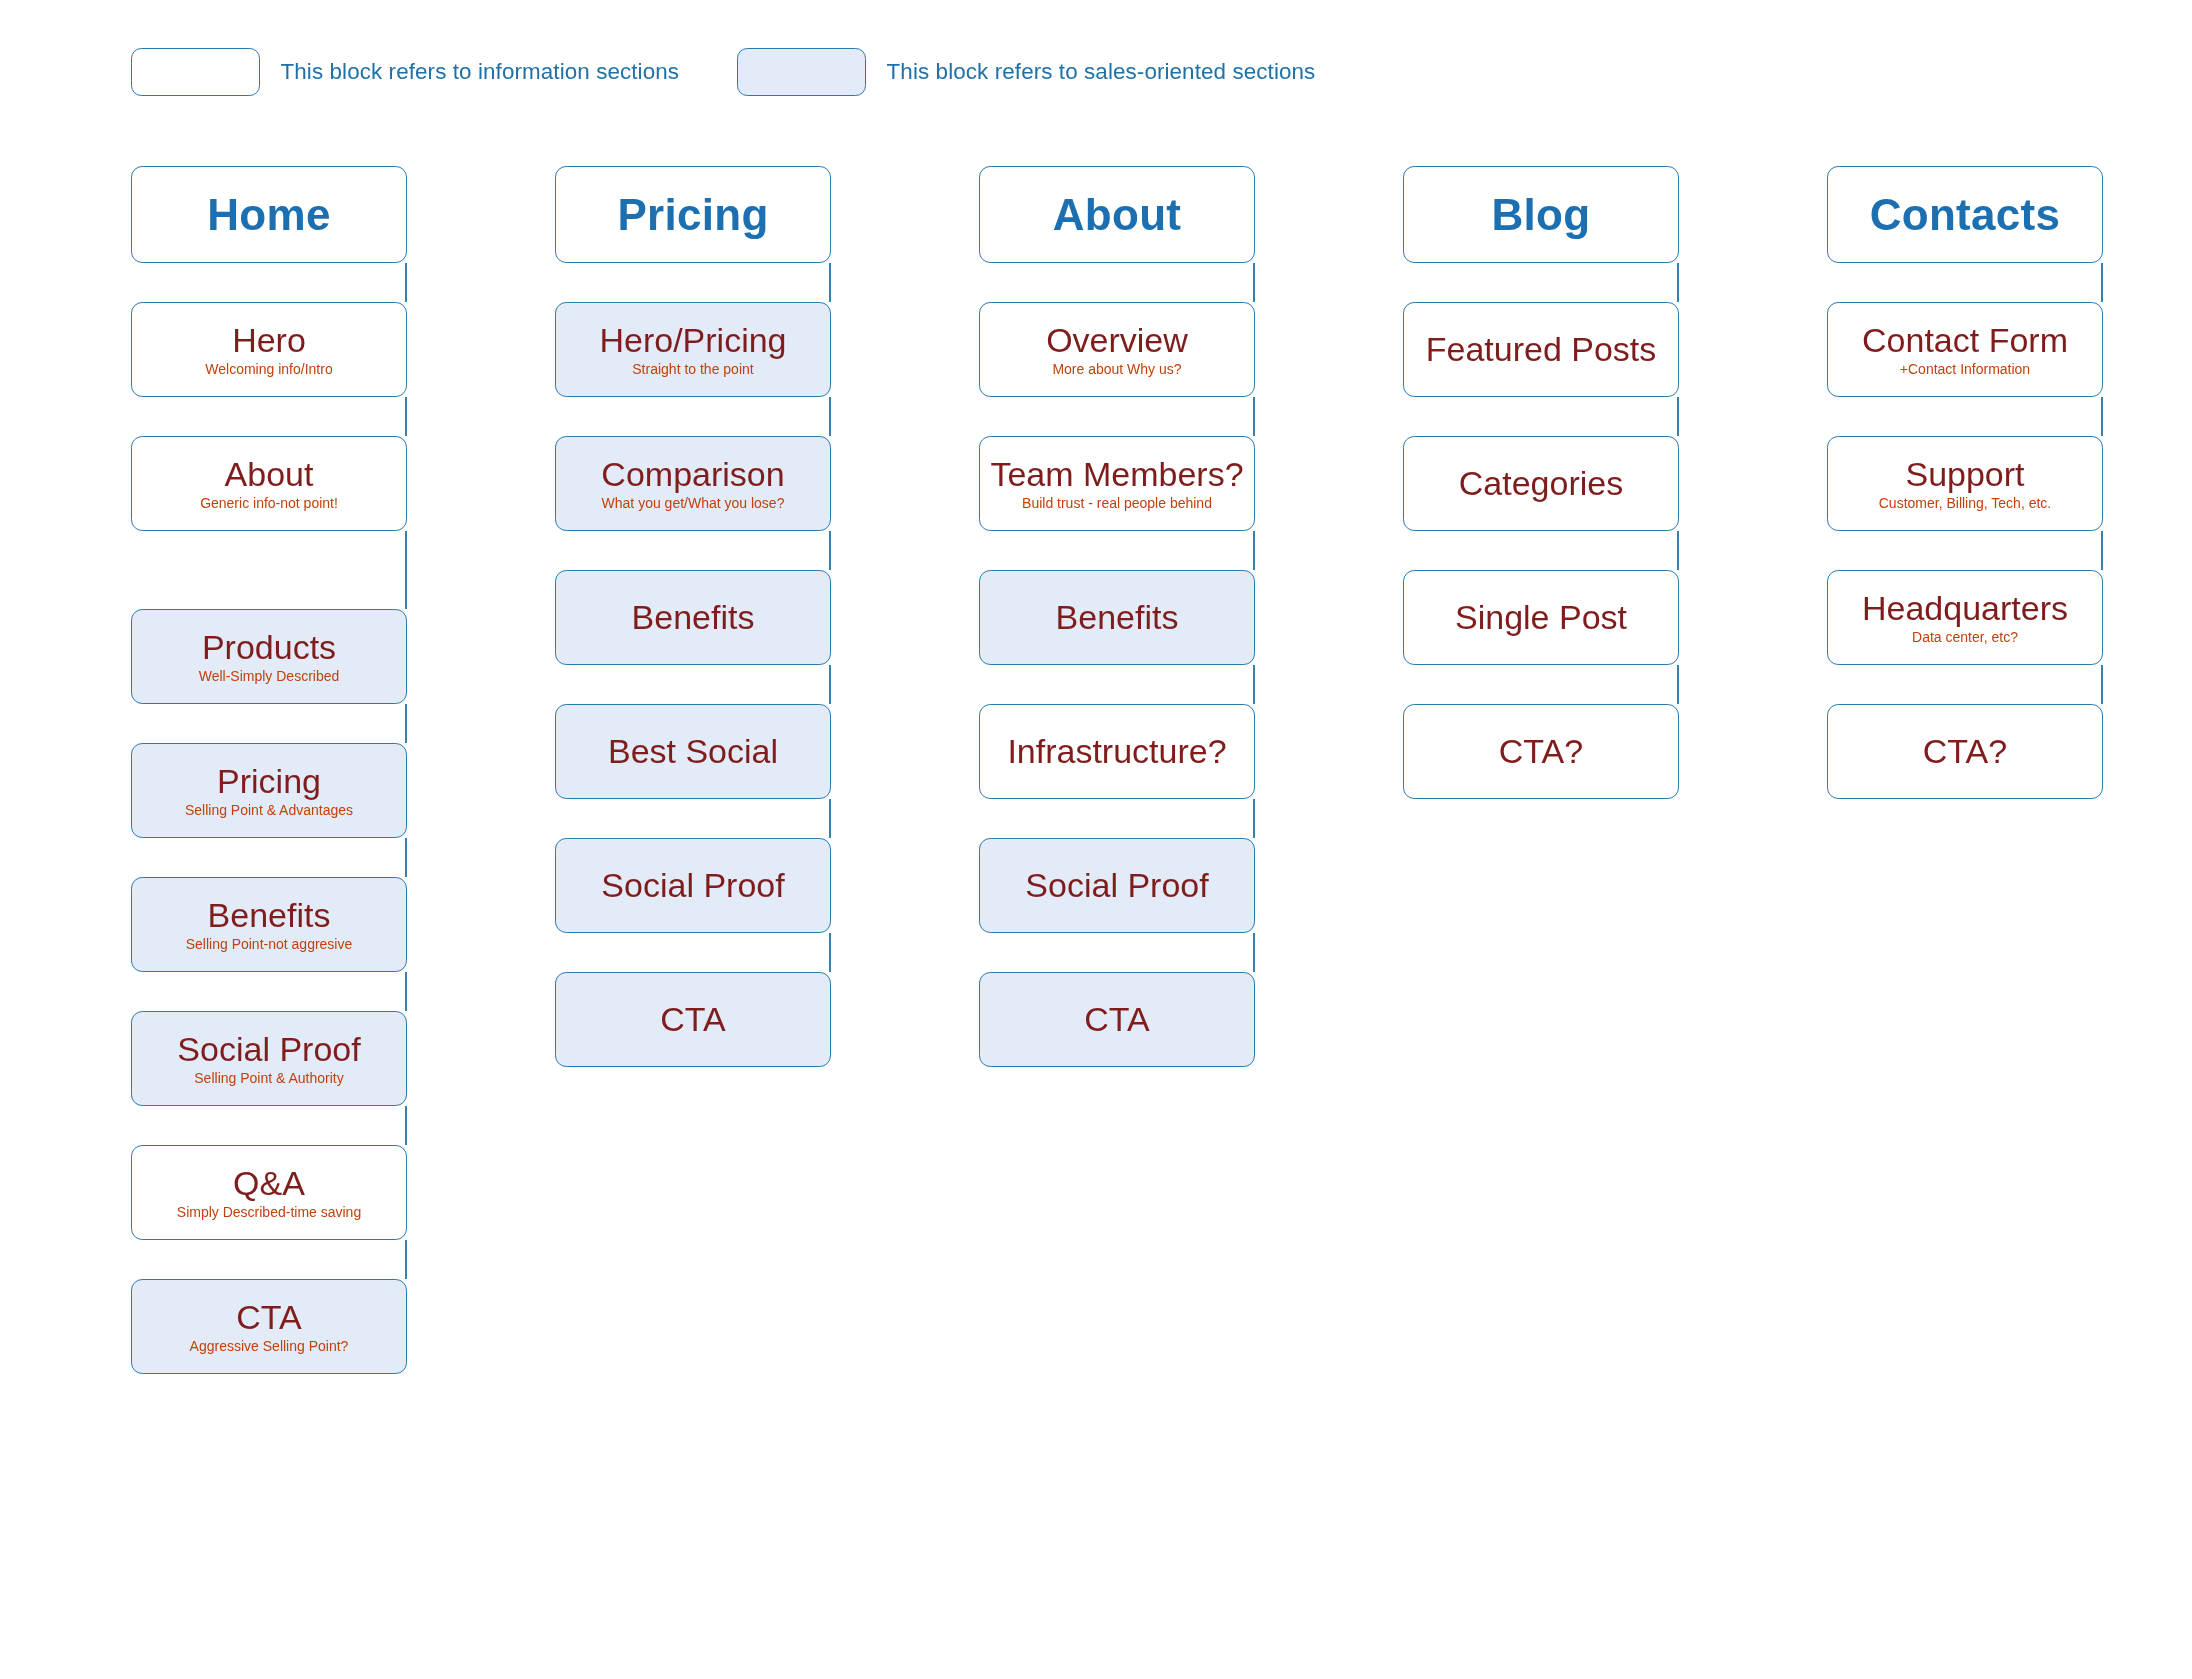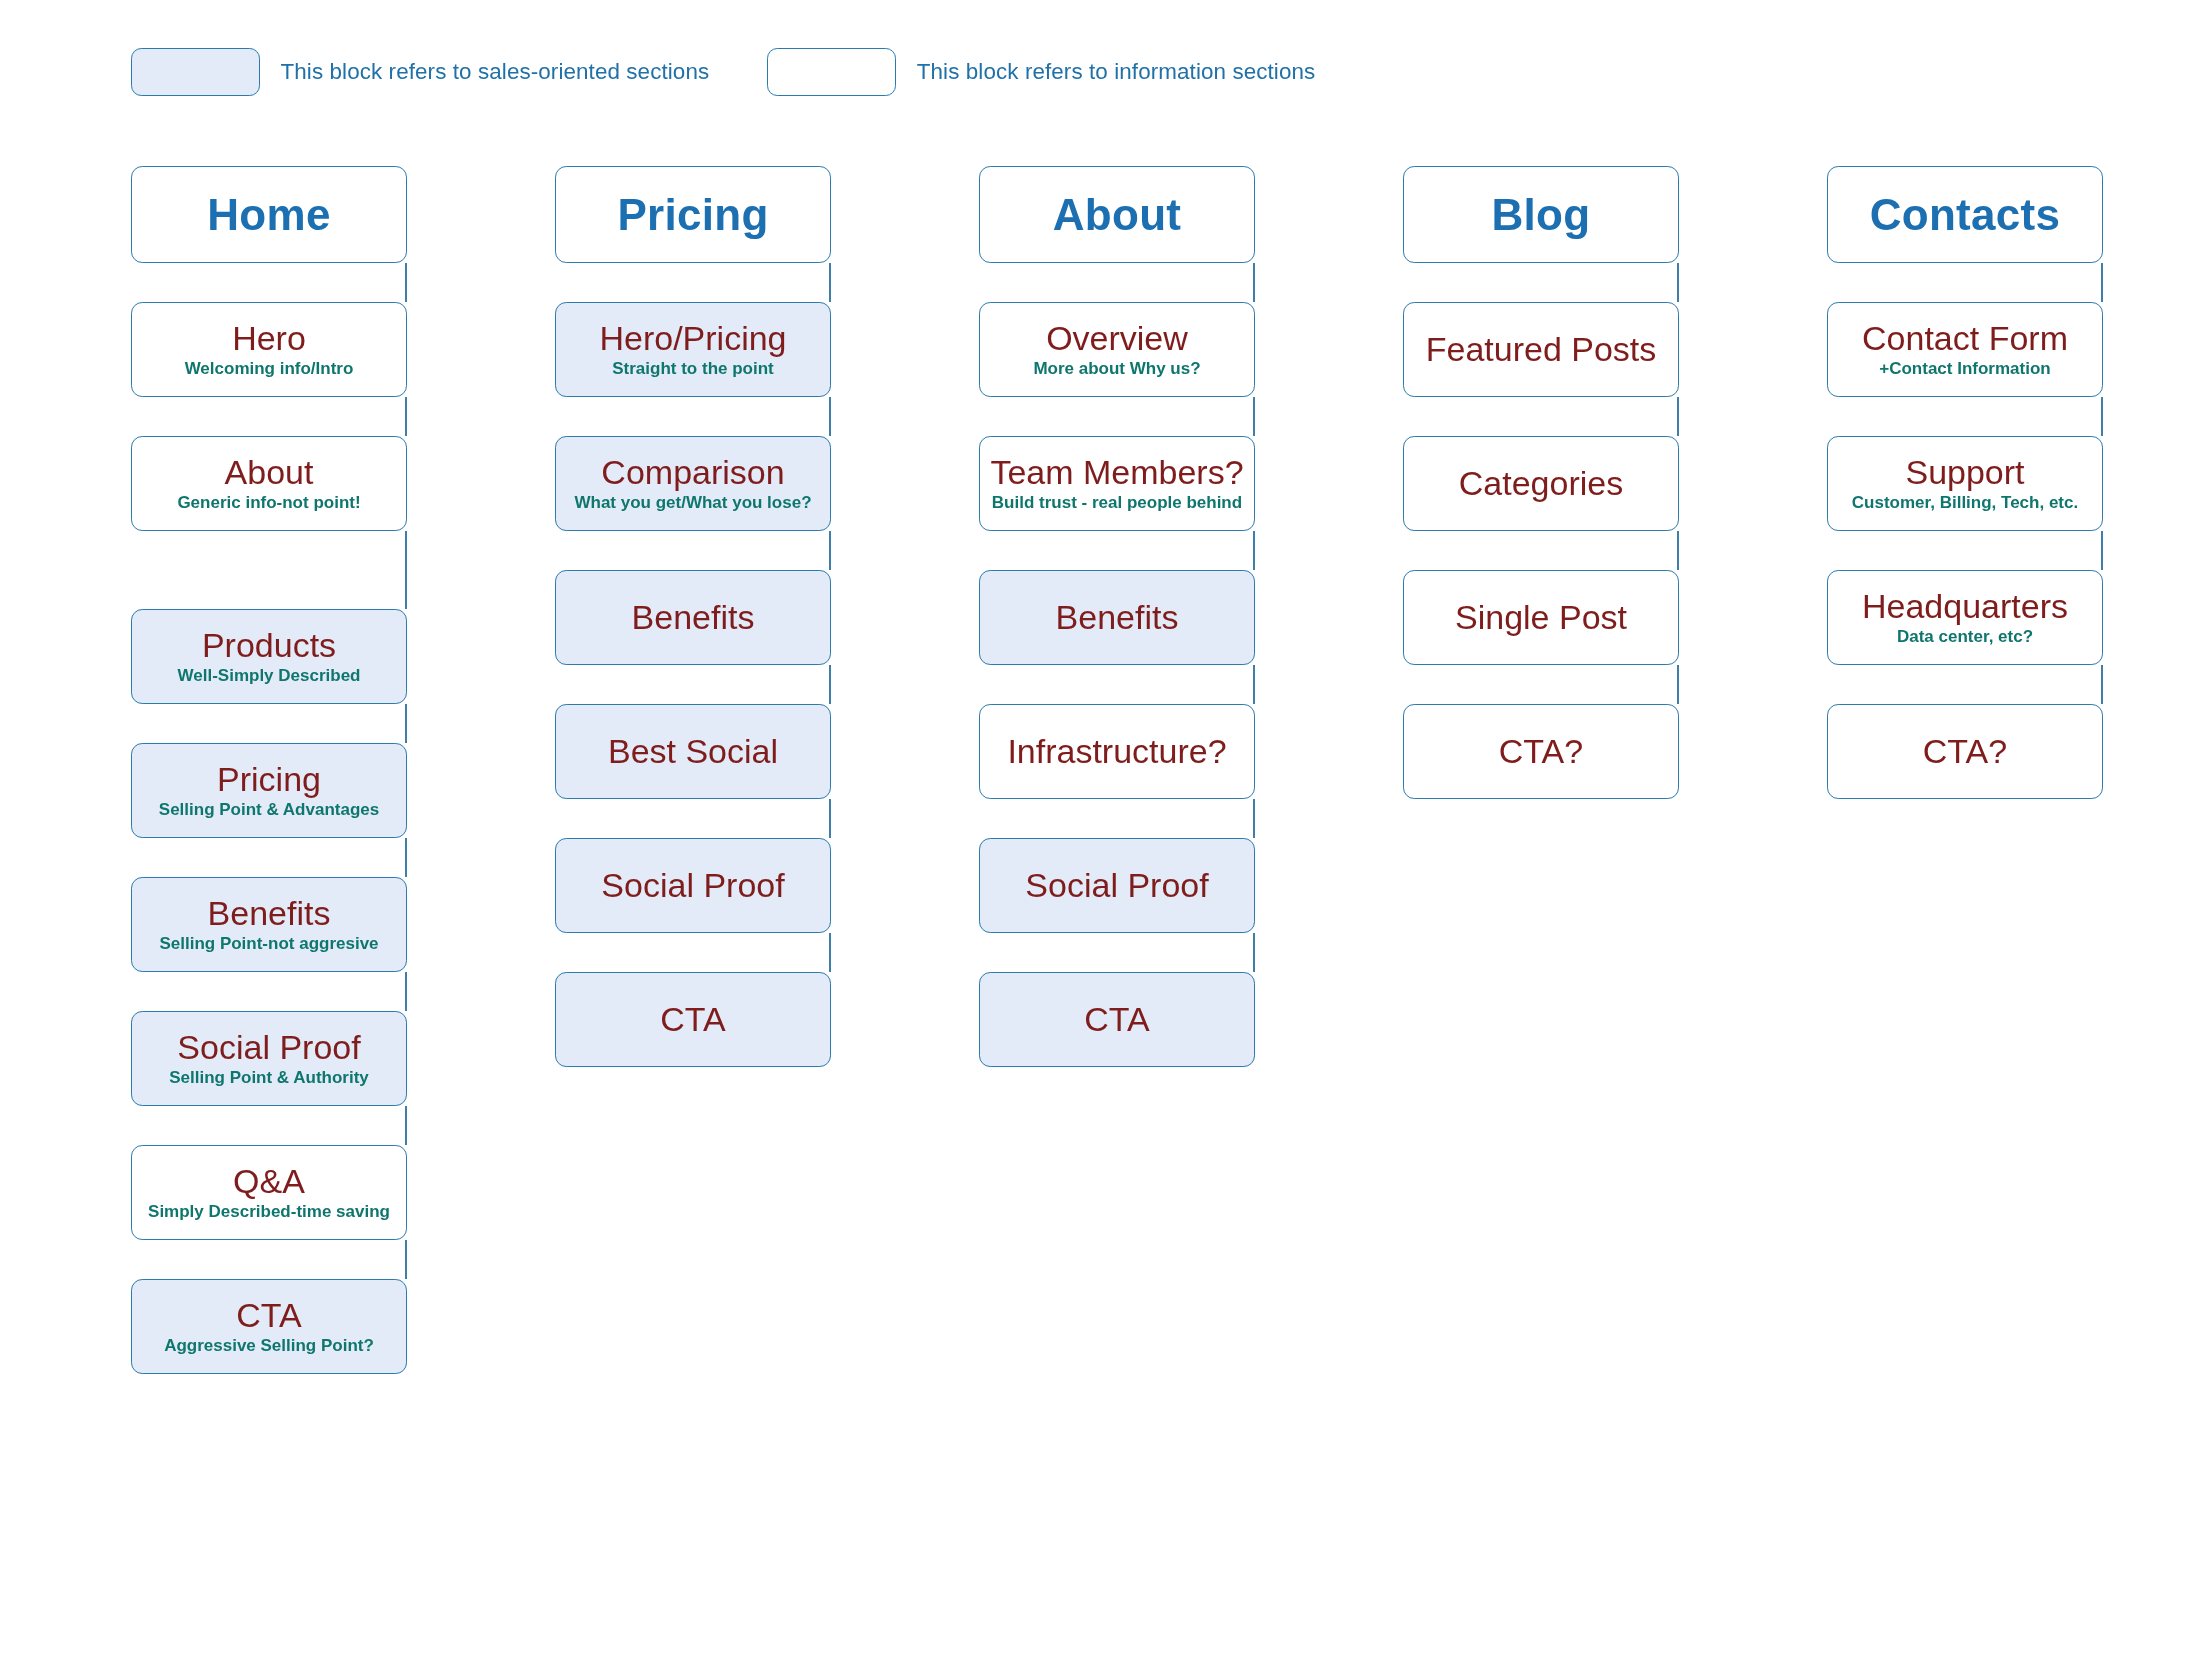--- a/index.html
+++ b/index.html
@@ -106,43 +106,43 @@
     min-height: 95px;
     justify-content: center;
   }
   .node.section .node-title {
     font-size: 34px;
     font-weight: 400;
     color: #7f1d1d;
     line-height: 1.12;
   }
   .node-sub {
-    font-size: 17px;
-    font-weight: 700;
-    color: #0f766e;
+    font-size: 14px;
+    font-weight: 400;
+    color: #c2410c;
     line-height: 1.2;
     margin-top: 1.9px;
     white-space: nowrap;
   }
   .node.no-sub .node-title {
     line-height: 1.15;
   }
 </style>
 </head>
 <body>
 
 <div id="legend">
     <div class="legend-item">
+      <div class="legend-swatch"></div>
+      <span class="legend-text">This block refers to information sections</span>
+    </div>
+    <div class="legend-item">
       <div class="legend-swatch sales"></div>
       <span class="legend-text">This block refers to sales-oriented sections</span>
     </div>
-    <div class="legend-item">
-      <div class="legend-swatch"></div>
-      <span class="legend-text">This block refers to information sections</span>
-    </div>
   </div>
 
 <div id="board">
     <div class="column">
       <div class="node header">
         <div class="node-title">Home</div>
       </div>
       <div class="connector"></div>
       <div class="node section">
         <div class="node-title">Hero</div>

